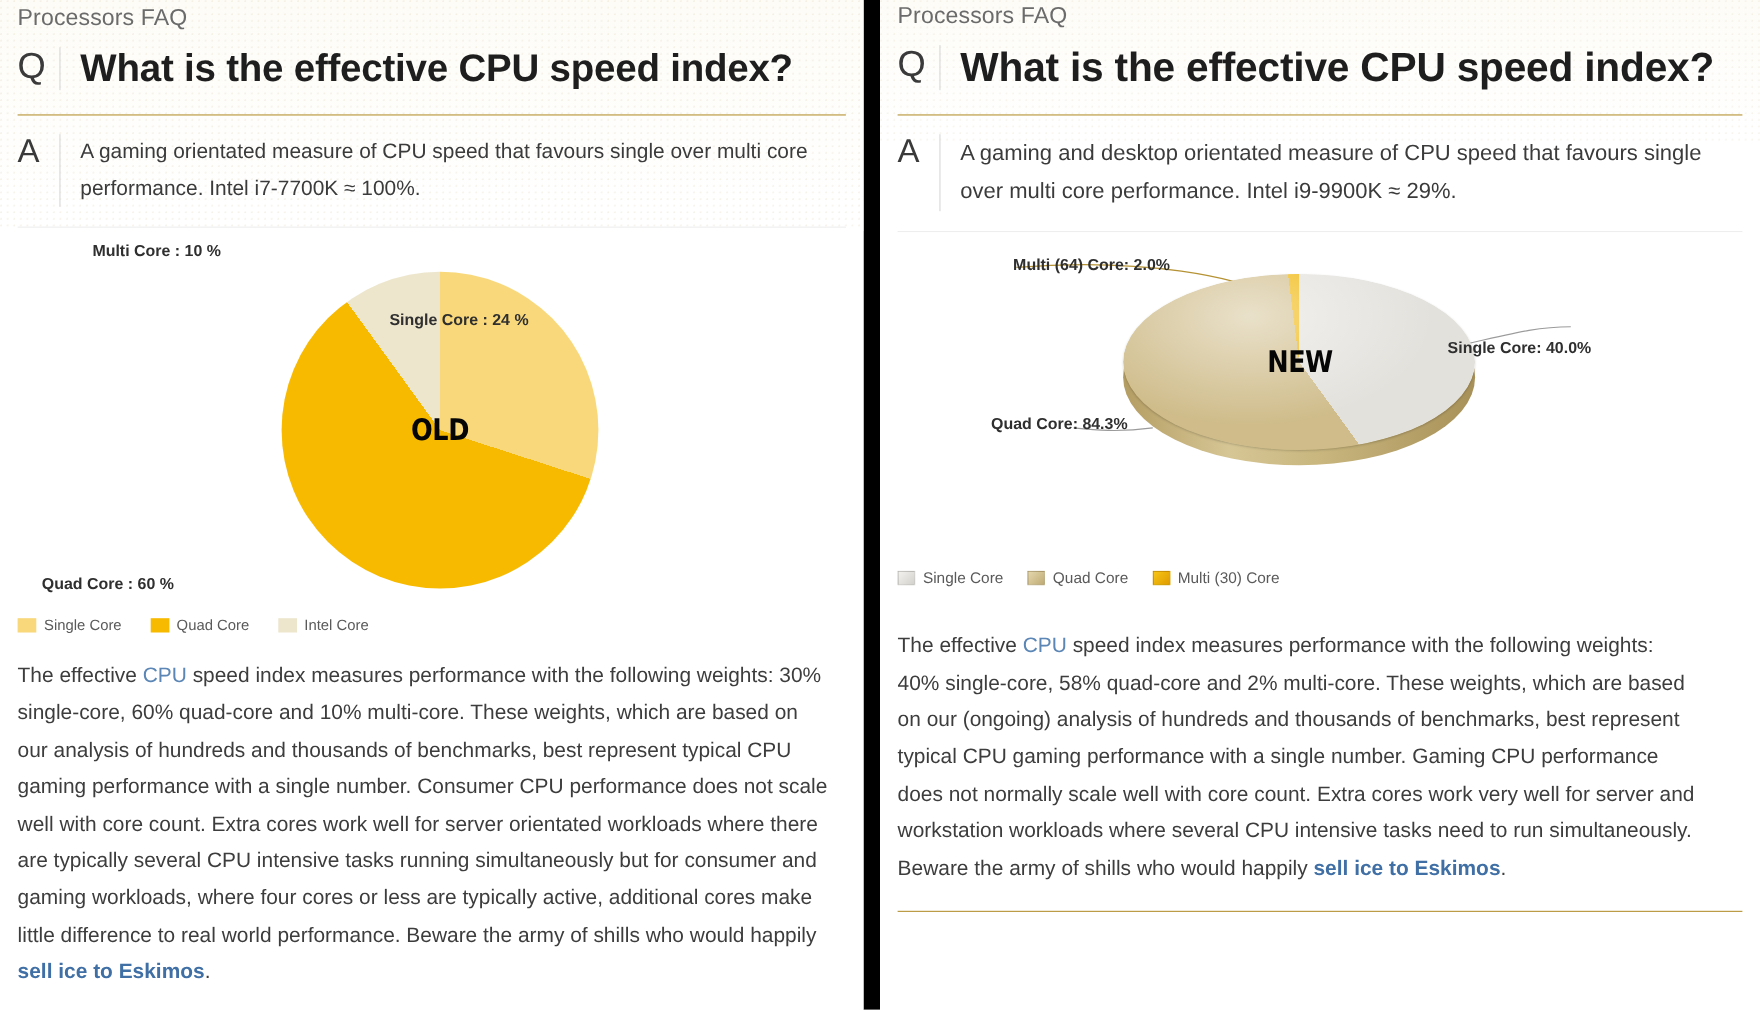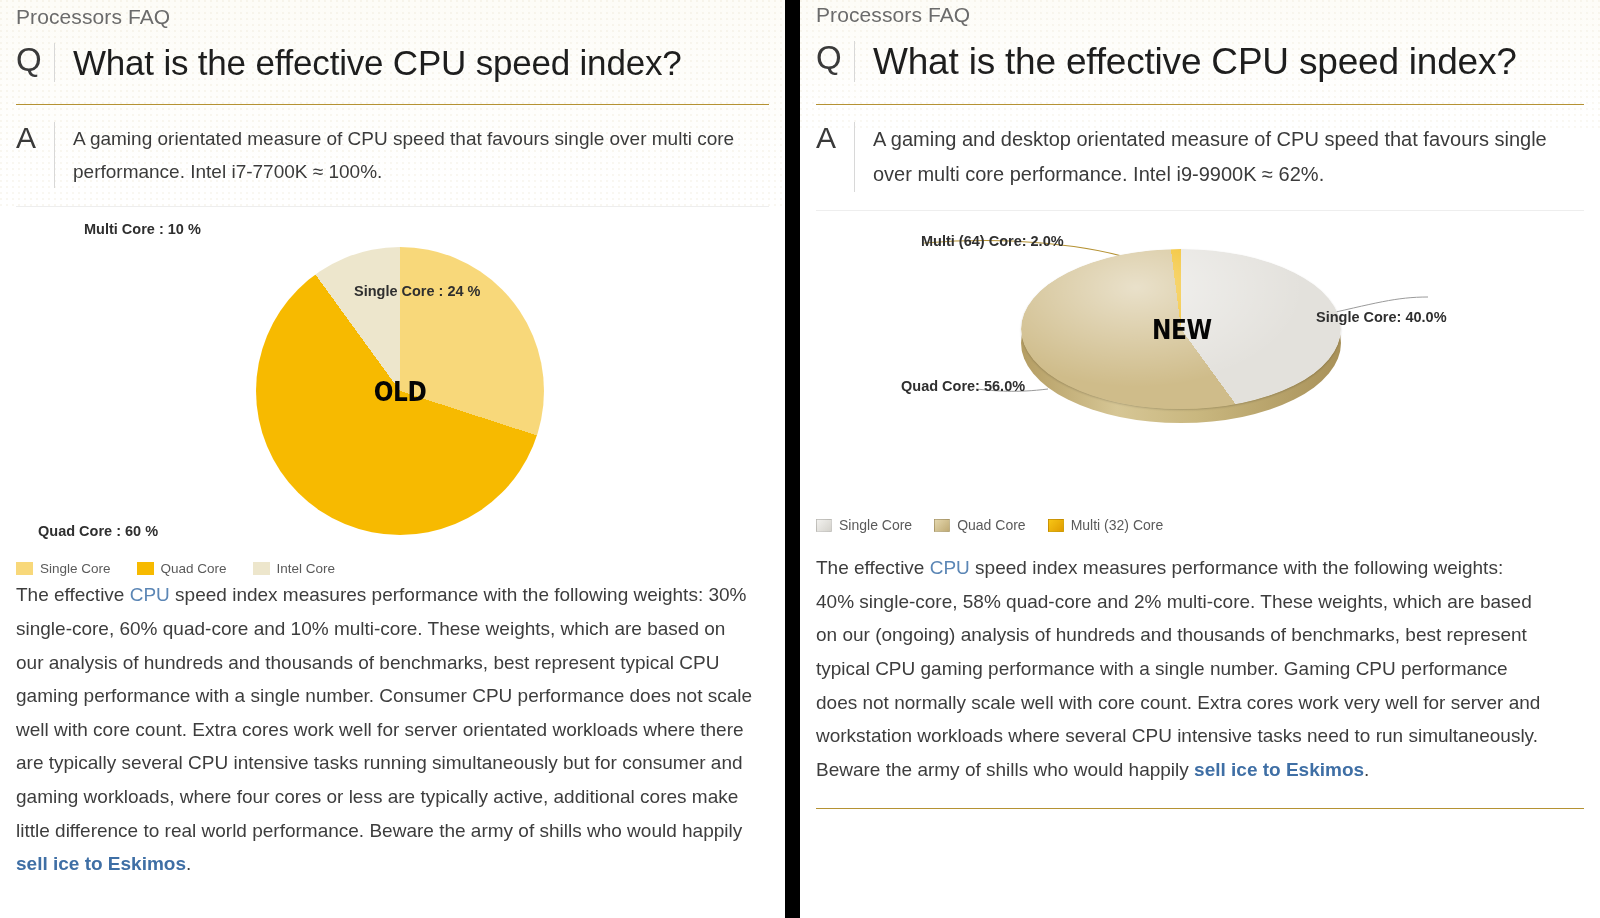--- a/index.html
+++ b/index.html
@@ -73,21 +73,21 @@
     background: #d8d8d8;
     align-self: stretch;
     margin-right: 18px;
   }
   .q-row { margin-top: 14px; }
   .q-row .qa-letter { font-size: 33px; }
   .q-text {
     font-size: 35px;
     color: #1e1e1e;
     line-height: 1.12;
-    font-weight: 400;
+    font-weight: 700;
     letter-spacing: -0.2px;
   }
   .q-text-r { font-size: 37px; }
 
   .gold-rule {
     height: 1px;
     background: #b59233;
     margin: 22px 0 0 0;
   }
   .gold-rule-r { margin-top: 22px; }
@@ -197,21 +197,21 @@
   .lbl-single-r { left: 500px; top: 88px; }
   .lbl-quad-r   { left: 85px;  top: 157px; }
   .leader { position: absolute; pointer-events: none; }
 
   
   .body-copy {
     font-size: 19px;
     color: #3d3d3d;
     line-height: 1.77;
     max-width: 740px;
-    margin-top: 0;
+    margin-top: 20px;
   }
   .body-copy-r { font-size: 19px; max-width: 730px; }
   .body-copy p + p { margin-top: 30px; }
   a.link { color: #5b86b5; text-decoration: none; }
   a.link-b { color: #3f6fa5; font-weight: 700; text-decoration: none; }
 
   .bottom-rule { height:1px; background:#b59233; margin-top: 22px; }
 </style>
 </head>
 <body>
@@ -285,21 +285,21 @@
         <div class="qa-letter">Q</div>
         <div class="qa-rule"></div>
         <div class="q-text q-text-r">What is the effective CPU speed index?</div>
       </div>
 
       <div class="gold-rule gold-rule-r"></div>
 
       <div class="qa-row a-row">
         <div class="qa-letter">A</div>
         <div class="qa-rule"></div>
-        <div class="a-text a-text-r">A gaming and desktop orientated measure of CPU speed that favours single over multi core performance. Intel i9-9900K ≈ 62%.</div>
+        <div class="a-text a-text-r">A gaming and desktop orientated measure of CPU speed that favours single over multi core performance. Intel i9-9900K ≈ 29%.</div>
       </div>
 
       <div class="thin-rule"></div>
 
       <div class="chart-area chart-right">
 
         <svg class="leader" width="770" height="250" style="left:0;top:0">
           <path d="M108 22 C 210 14, 320 26, 365 62" stroke="#b59233" stroke-width="1.1" fill="none"></path>
           <path d="M360 60 C 362 74, 360 84, 362 96" stroke="#8a8a8a" stroke-width="1" fill="none"></path>
           <path d="M498 96 C 560 82, 580 76, 612 76" stroke="#9b9b9b" stroke-width="1" fill="none"></path>
@@ -310,34 +310,34 @@
           <div class="pie3d-side"></div>
           <div class="pie3d-top">
             <div id="pieNew" style="position: absolute; inset: 0px; border-radius: 50%; background: conic-gradient(rgb(227, 225, 220) 0deg, rgb(227, 225, 220) 144deg, rgb(207, 188, 138) 144deg, rgb(207, 188, 138) 352.8deg, rgb(240, 180, 0) 352.8deg, rgb(240, 180, 0) 360deg);"></div>
             <div class="pie3d-shine"></div>
           </div>
         </div>
         <div class="pie3d-word" style="left:205px;top:28px">NEW</div>
 
         <div class="lbl-r lbl-multi-r">Multi (64) Core: 2.0%</div>
         <div class="lbl-r lbl-single-r">Single Core: 40.0%</div>
-        <div class="lbl-r lbl-quad-r">Quad Core: 56.0%</div>
+        <div class="lbl-r lbl-quad-r">Quad Core: 84.3%</div>
 
         <div class="legend legend-right">
           <div class="legend-item">
             <span class="swatch-3d" style="background:linear-gradient(135deg,#f2f1ee,#d4d2cc)"></span>
             <span>Single Core</span>
           </div>
           <div class="legend-item">
             <span class="swatch-3d" style="background:linear-gradient(135deg,#e4d7ad,#c0ab75)"></span>
             <span>Quad Core</span>
           </div>
           <div class="legend-item">
             <span class="swatch-3d" style="background:linear-gradient(135deg,#f7c515,#e09c00)"></span>
-            <span>Multi (32) Core</span>
+            <span>Multi (30) Core</span>
           </div>
         </div>
       </div>
 
       <div class="body-copy body-copy-r">
         <p><span>The effective </span><a class="link" href="#">CPU</a><span> speed index measures performance with the following weights: 40% single-core, 58% quad-core and 2% multi-core. These weights, which are based on our (ongoing) analysis of hundreds and thousands of benchmarks, best represent typical CPU gaming performance with a single number. Gaming CPU performance does not normally scale well with core count. Extra cores work very well for server and workstation workloads where several CPU intensive tasks need to run simultaneously. Beware the army of shills who would happily </span><a class="link-b" href="#">sell ice to Eskimos</a><span>.</span></p>
       </div>
 
       <div class="bottom-rule"></div>
 

